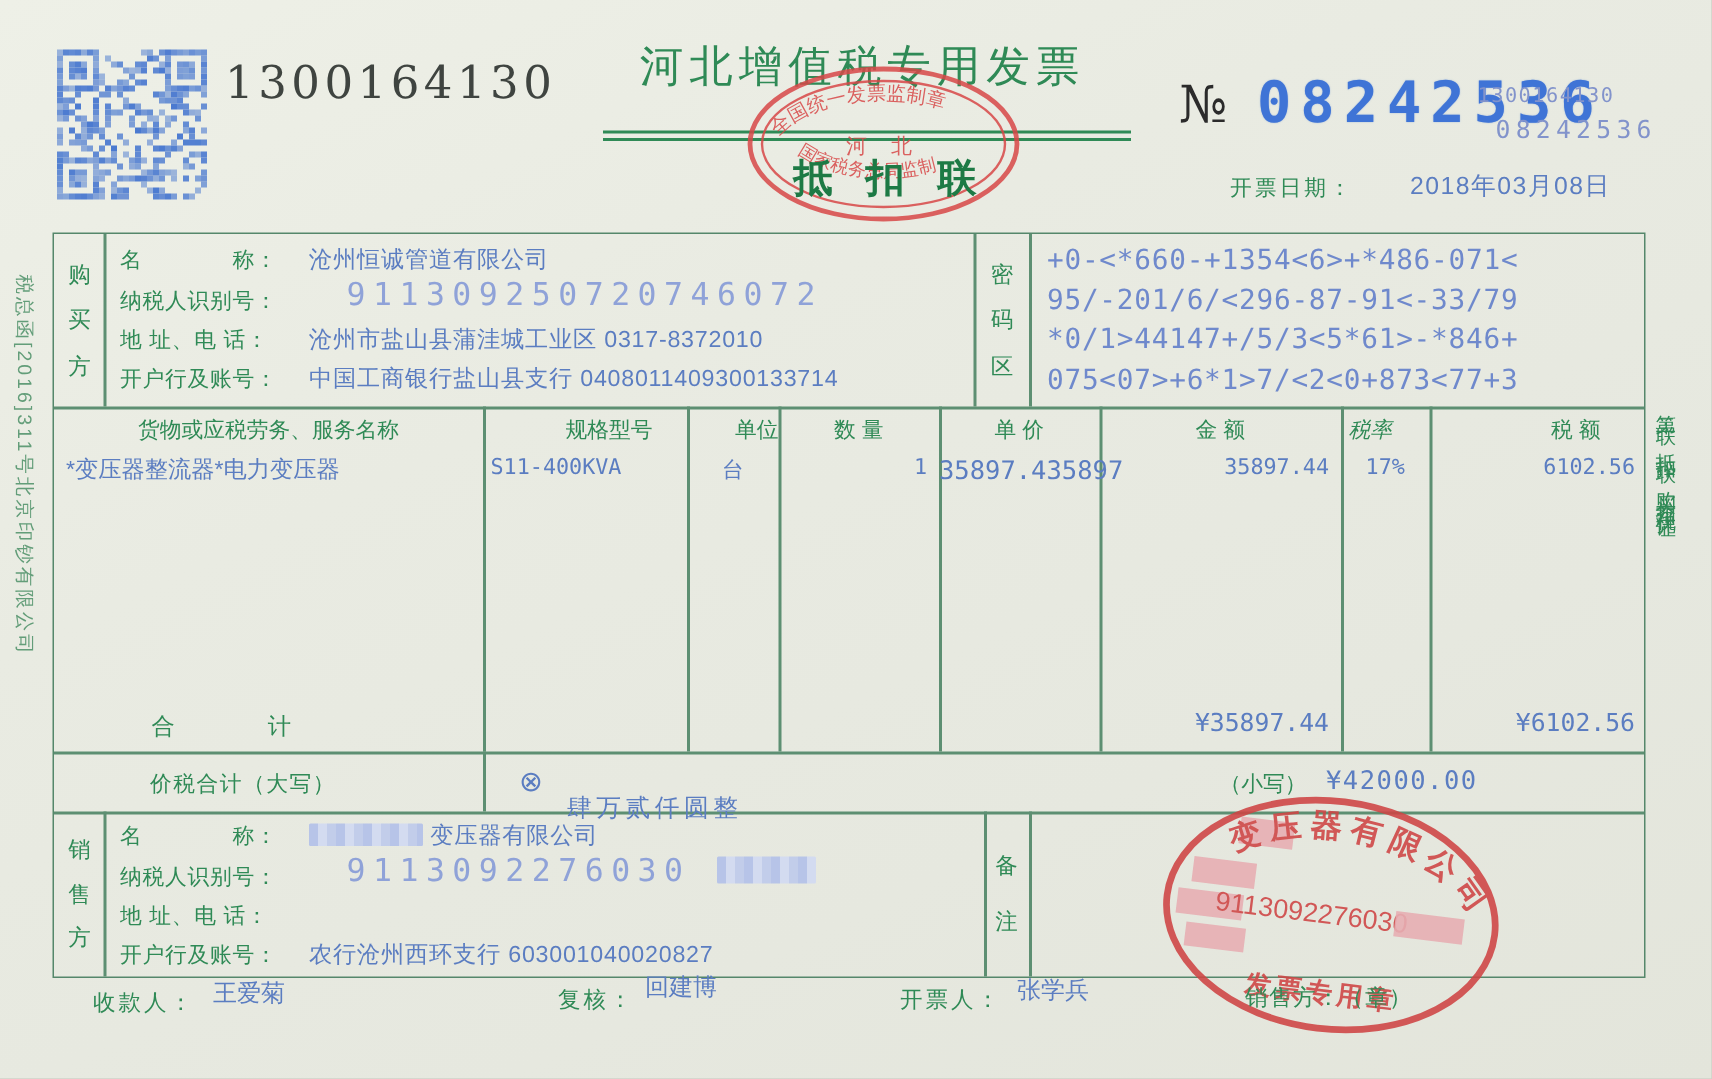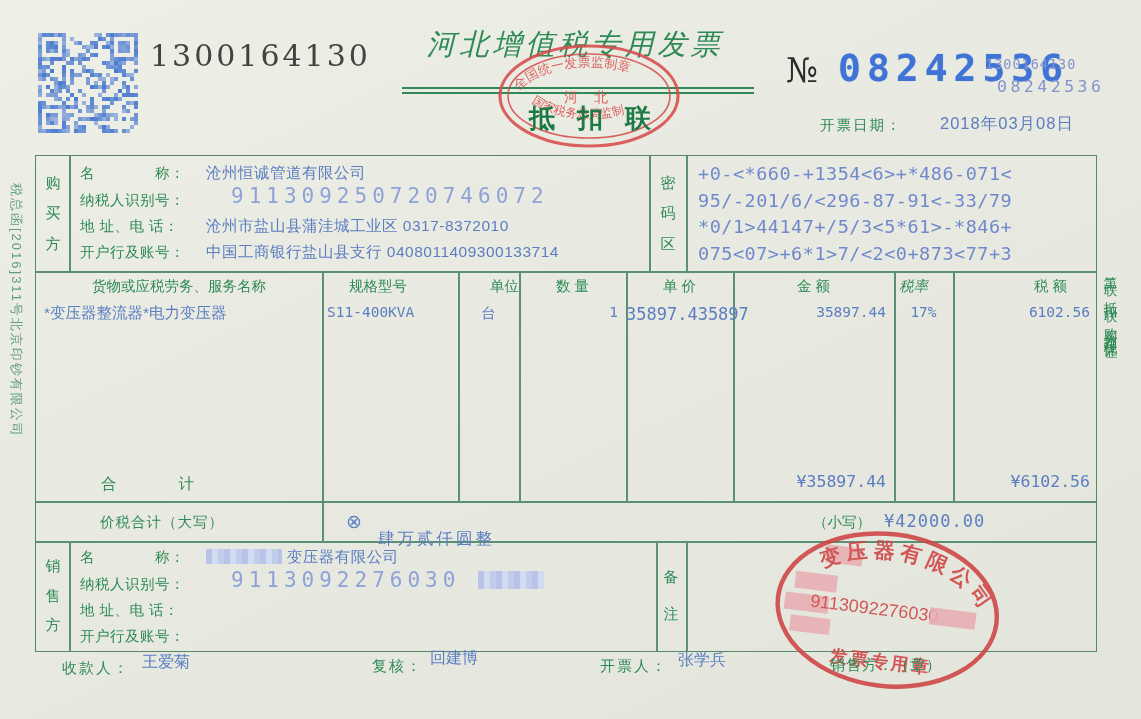--- a/index.html
+++ b/index.html
@@ -348,21 +348,21 @@
         <rect x="64" y="96" width="4" height="4" fill="#4b7ad0" opacity="0.90"></rect>
         <rect x="68" y="96" width="4" height="4" fill="#4b7ad0" opacity="0.83"></rect>
         <rect x="72" y="96" width="4" height="4" fill="#4b7ad0" opacity="0.96"></rect>
         <rect x="76" y="96" width="4" height="4" fill="#4b7ad0" opacity="0.71"></rect>
         <rect x="84" y="96" width="4" height="4" fill="#4b7ad0" opacity="0.81"></rect>
         <rect x="88" y="96" width="4" height="4" fill="#4b7ad0" opacity="0.55"></rect>
       </svg></div>
 
   <div class="abs serif" style="left:150px;top:38px;font-size:30px;color:#3f4440;letter-spacing:3px;">1300164130</div>
 
-  <div class="abs g" style="left:402px;top:25px;width:346px;text-align:center;font-size:29px;letter-spacing:4px;font-style:italic;">河北增值税专用发票</div>
+  <div class="abs g" style="left:402px;top:25px;width:346px;text-align:center;font-size:29px;letter-spacing:4px;">河北增值税专用发票</div>
   <div class="hline" style="left:402px;top:87px;width:352px;background:#2f8a56;"></div>
   <div class="hline" style="left:402px;top:92px;width:352px;background:#2f8a56;"></div>
 
   <svg class="abs" style="left:494px;top:42px;opacity:.85;" width="190" height="108" viewBox="0 0 190 108">
     <ellipse cx="95" cy="54" rx="89" ry="50" fill="none" stroke="#d84848" stroke-width="3.2"></ellipse>
     <ellipse cx="95" cy="54" rx="81" ry="42" fill="none" stroke="#d84848" stroke-width="1.6"></ellipse>
     <path id="arcTop" d="M 20 58 A 76 40 0 0 1 170 58" fill="none"></path>
     <path id="arcBot" d="M 30 52 A 68 34 0 0 0 160 52" fill="none"></path>
     <text font-size="13" fill="#d84848">
       <textPath href="#arcTop" startOffset="6%">全国统一发票监制章</textPath>
@@ -420,21 +420,21 @@
 
     <div class="vline" style="left:286px;top:115px;height:230px;"></div>
     <div class="vline" style="left:422px;top:115px;height:230px;"></div>
     <div class="vline" style="left:483px;top:115px;height:230px;"></div>
     <div class="vline" style="left:590px;top:115px;height:230px;"></div>
     <div class="vline" style="left:697px;top:115px;height:230px;"></div>
     <div class="vline" style="left:858px;top:115px;height:230px;"></div>
     <div class="vline" style="left:917px;top:115px;height:230px;"></div>
 
     <div class="abs th" style="left:0;top:121px;width:286px;">货物或应税劳务、服务名称</div>
-    <div class="abs th" style="left:274px;top:121px;width:136px;font-family:Liberation Mono, monospace;">规格型号</div>
+    <div class="abs th" style="left:302px;top:121px;width:136px;font-family:Liberation Mono, monospace;">规格型号</div>
     <div class="abs th" style="left:438px;top:121px;width:61px;">单位</div>
     <div class="abs th" style="left:483px;top:121px;width:107px;">数  量</div>
     <div class="abs th" style="left:590px;top:121px;width:107px;">单  价</div>
     <div class="abs th" style="left:697px;top:121px;width:161px;">金    额</div>
     <div class="abs th" style="left:858px;top:121px;width:39px;font-style:italic;">税率</div>
     <div class="abs th" style="left:917px;top:121px;width:143px;padding-left:26px;">税    额</div>
 
     <div class="abs td b" style="left:8px;top:147px;font-size:15.5px;">*变压器整流器*电力变压器</div>
     <div class="abs td b mono" style="left:291px;top:148px;">S11-400KVA</div>
     <div class="abs td b" style="left:422px;top:148px;width:61px;text-align:center;">台</div>
@@ -466,20 +466,21 @@
       <span class="redact" style="width:76px;"></span>
       <span>变压器有限公司</span>
     </div>
     <div class="abs flabel g" style="left:44px;top:419px;">纳税人识别号：</div>
     <div class="abs taxid" style="left:195px;top:412px;">
       <span>9113092276030</span>
       <span class="redact" style="width:66px;height:18px;"></span>
     </div>
     <div class="abs flabel g" style="left:44px;top:445px;">地 址、电 话：</div>
     <div class="abs flabel g" style="left:44px;top:471px;">开户行及账号：</div>
+    <div class="abs fval b" style="left:170px;top:470px;">农行沧州西环支行 603001040020827</div>
 
     <div class="vline" style="left:620px;top:385px;height:110px;"></div>
     <div class="vline" style="left:650px;top:385px;height:110px;"></div>
     <div class="abs vlabel" style="left:620px;top:395px;width:30px;height:90px;">
       <span>备</span>
       <span>注</span>
     </div>
   </div>
 
   <svg class="abs" style="left:762px;top:522px;transform:rotate(7deg);opacity:.88;" width="250" height="180" viewBox="0 0 250 180">

